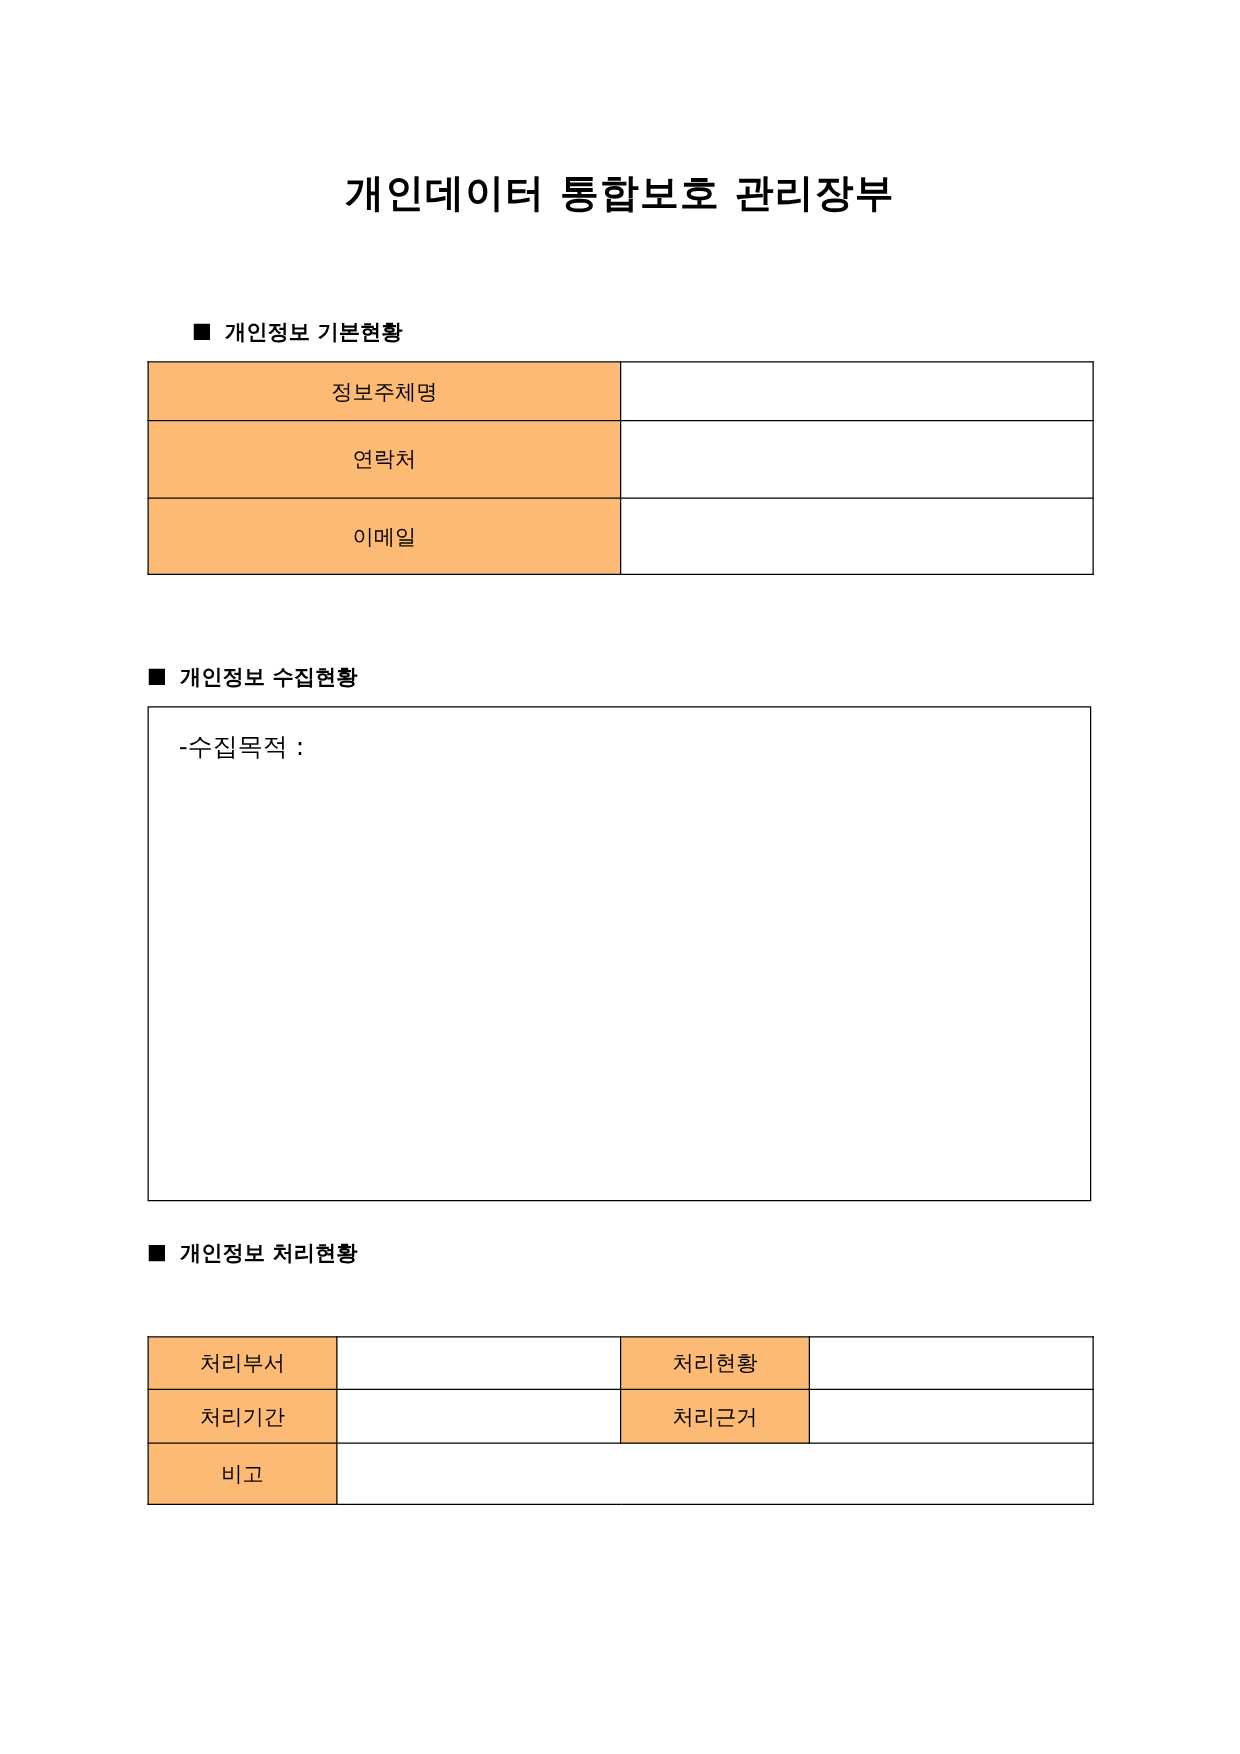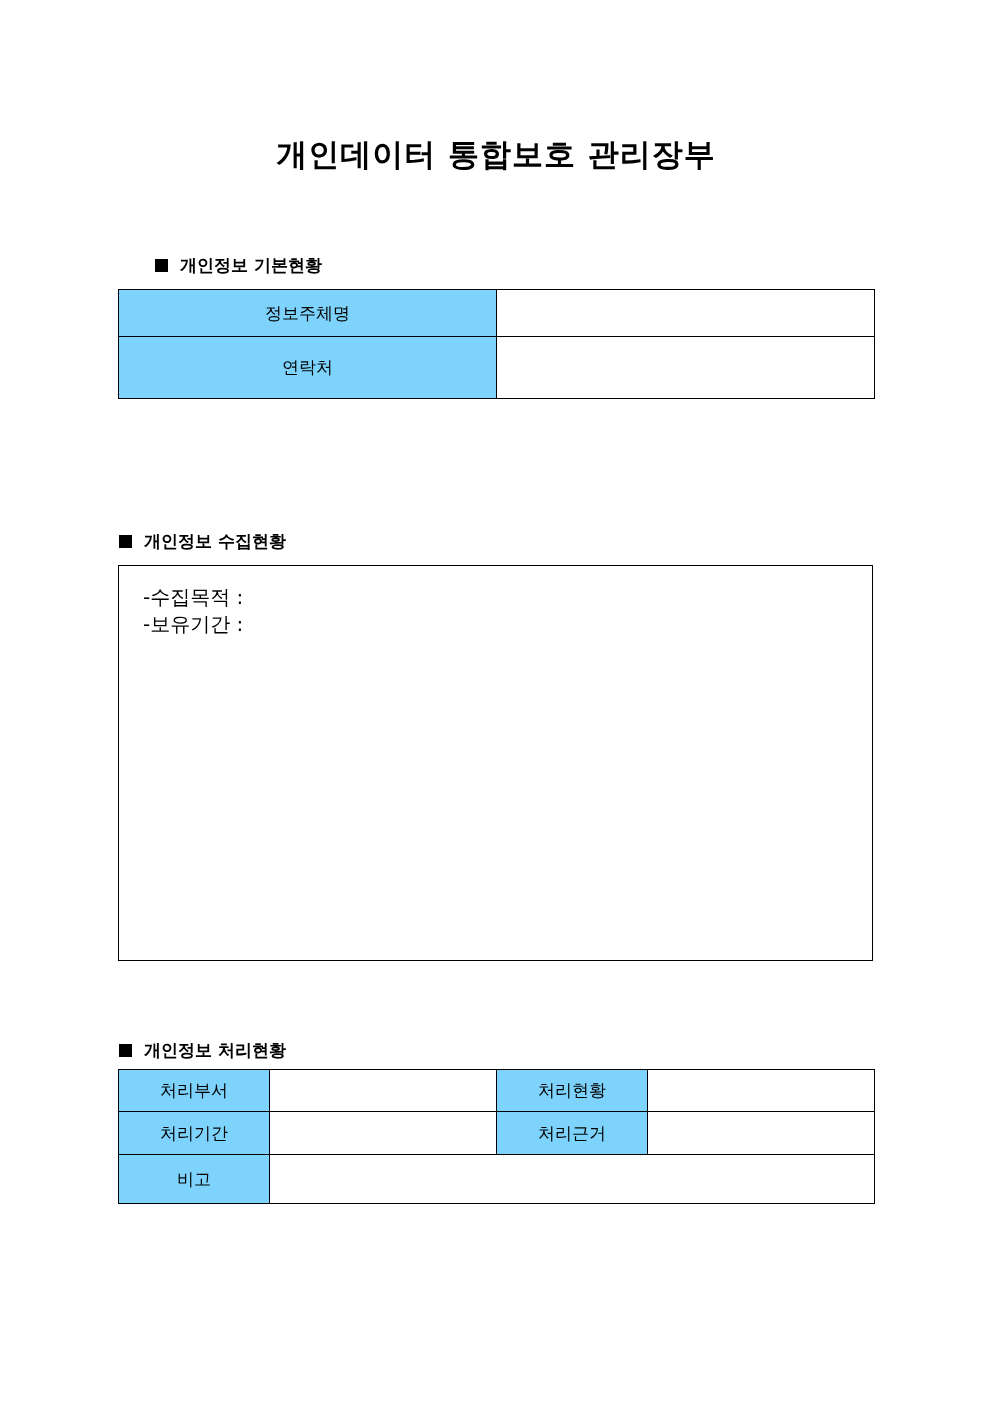--- a/index.html
+++ b/index.html
@@ -2,21 +2,21 @@
 <html><head>
 <meta charset="utf-8">
 <style>
   html, body { margin: 0; padding: 0; background: #ffffff; }
   body { width: 992px; height: 1403px; position: relative; font-family: "DejaVu Sans", "Liberation Sans", sans-serif; color: #000; }
   .title { position: absolute; left: 0; width: 992px; top: 134px; text-align: center; font-size: 31px; font-weight: bold; letter-spacing: 1px; }
   .section-head { position: absolute; left: 119px; font-size: 17px; font-weight: bold; display: flex; align-items: center; }
   .square { display: inline-block; width: 13px; height: 13px; background: #000; margin-right: 12px; }
   table { position: absolute; border-collapse: collapse; table-layout: fixed; }
   td { border: 1.5px solid #000; padding: 0; font-size: 17px; text-align: center; vertical-align: middle; }
-  td.label { background: #7dd3fc; margin-left: 16px; }
+  td.label { background: #fdba74; margin-left: 16px; }
   td.value { background: #ffffff; }
   .box { position: absolute; left: 118px; top: 565px; width: 755px; height: 396px; border: 1.5px solid #000; box-sizing: border-box; }
   .box .line { font-size: 20px; line-height: 27px; padding-left: 24px; }
   .box .lines { padding-top: 18px; }
 </style>
 </head>
 <body>
 
 <div class="title">개인데이터 통합보호 관리장부</div>
 
@@ -31,35 +31,38 @@
     </colgroup>
   <tbody>
       <tr style="height:47px;">
     <td class="label">정보주체명</td>
     <td class="value"></td>
   </tr>
   <tr style="height:62px;padding-left:13px;">
     <td class="label">연락처</td>
     <td class="value"></td>
   </tr>
+  <tr style="height:61px;">
+    <td class="label">이메일</td>
+    <td class="value"></td>
+  </tr>
 </tbody>
   </table>
 
 <div class="section-head" style="top:530px;">
   <span class="square"></span>
   <span>개인정보 수집현황</span>
 </div>
 <div class="box">
   <div class="lines">
     <div class="line">-수집목적 :</div>
-    <div class="line">-보유기간 :</div>
   </div>
 </div>
 
-<div class="section-head" style="top:1039px;">
+<div class="section-head" style="top:991px;">
   <span class="square"></span>
   <span>개인정보 처리현황</span>
 </div>
 <table style="left:118px; top:1069px; width:756px;">
   <colgroup>
     <col style="width:151px">
       <col style="width:227px">
       <col style="width:151px">
       <col style="width:227px">
   </colgroup>

